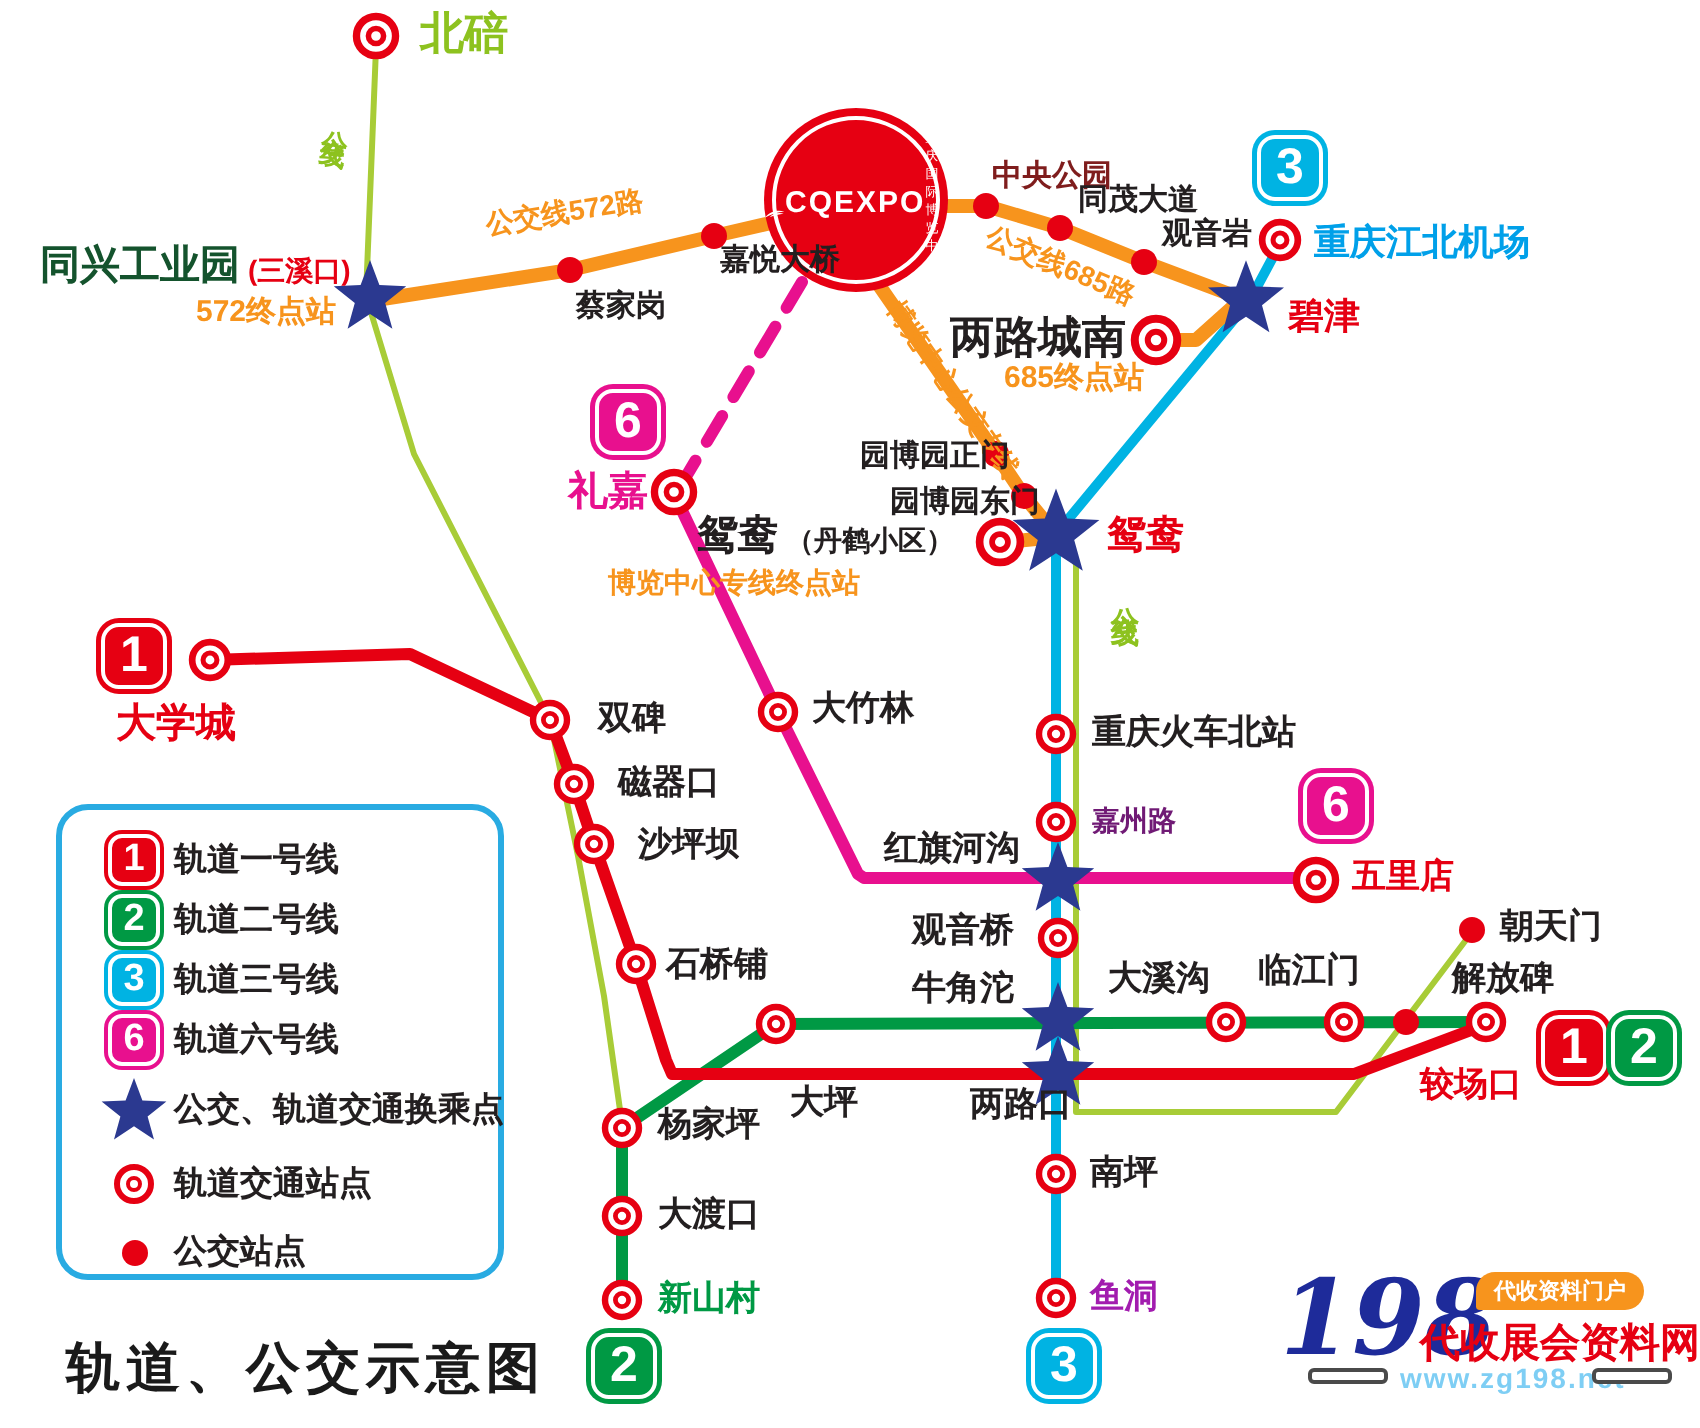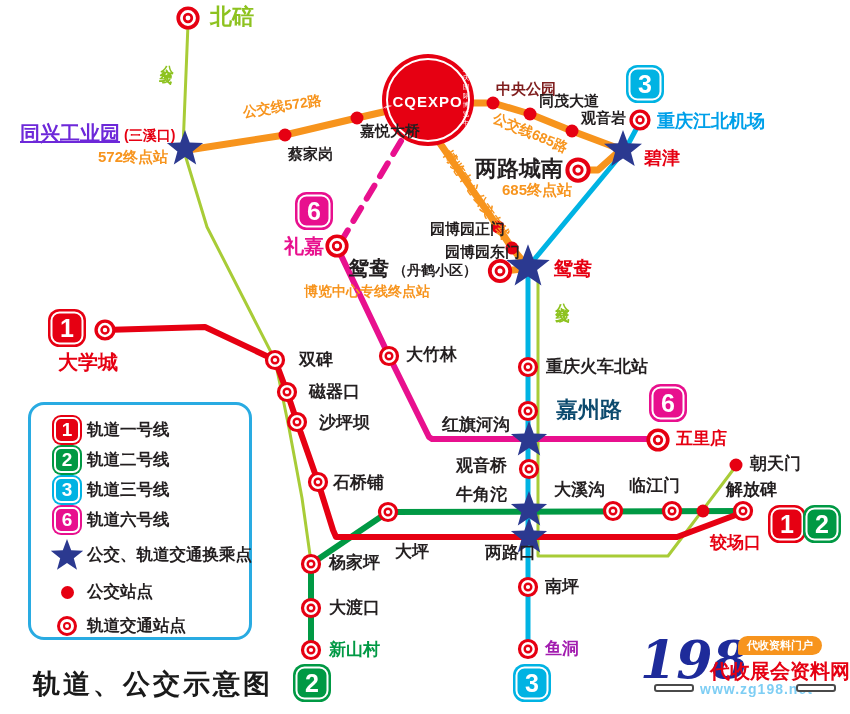--- a/index.html
+++ b/index.html
@@ -215,46 +215,46 @@
       <div class="lg-row" style="height: 36px;">
         <span class="lg-icon">
           <svg width="36" height="34" viewBox="0 0 36 34">
             <polygon points="18.0,1.0 22.2,12.2 34.2,12.7 24.8,20.2 28.0,31.8 18.0,25.1 8.0,31.8 11.2,20.2 1.8,12.7 13.8,12.2" fill="#2b3990"></polygon>
           </svg>
         </span>
         <span class="lg-label">公交、轨道交通换乘点</span>
       </div>
       <div class="lg-row" style="height: 30px;">
         <span class="lg-icon">
+          <span class="lg-rail"></span>
+        </span>
+        <span class="lg-label">轨道交通站点</span>
+      </div>
+      <div class="lg-row" style="height: 30px;">
+        <span class="lg-icon">
           <span class="lg-bus"></span>
         </span>
         <span class="lg-label">公交站点</span>
-      </div>
-      <div class="lg-row" style="height: 30px;">
-        <span class="lg-icon">
-          <span class="lg-rail"></span>
-        </span>
-        <span class="lg-label">轨道交通站点</span>
       </div>
     </div>
 
   <div class="map-title">轨道、公交示意图</div>
 
   <div class="wm">
     <div class="wm-num">198</div>
     <div class="wm-bubble">代收资料门户</div>
     <div class="wm-site">代收展会资料网</div>
     <div class="wm-bar left"></div>
     <div class="wm-url">www.zg198.net</div>
     <div class="wm-bar right"></div>
   </div>
 
 <div class="lbl" style="left: 210px; font-size: 22px; color: rgb(141, 194, 31); font-weight: 800; top: 17px; transform: translateY(-50%); transform-origin: left center;">北碚</div>
     <div class="lbl vert" style="left: 163px; font-size: 13px; color: rgb(141, 194, 31); top: 55px; transform: rotate(10deg);">公交线</div>
-    <div class="lbl" style="left: 20px; font-size: 20px; color: #6d28d9; font-weight: 800; top: 133px; transform: translateY(-50%); transform-origin: left center; text-decoration: underline;">同兴工业园</div>
+    <div class="lbl" style="left: 20px; font-size: 20px; color: #14532d; font-weight: 800; top: 133px; transform: translateY(-50%); transform-origin: left center;">同兴工业园</div>
     <div class="lbl" style="left: 124px; font-size: 14px; color: rgb(230, 0, 18); font-weight: 800; top: 135px; transform: translateY(-50%); transform-origin: left center;">(三溪口)</div>
     <div class="lbl" style="left: 98px; font-size: 15px; color: rgb(247, 148, 29); font-weight: 700; top: 156px; transform: translateY(-50%); transform-origin: left center;">572终点站</div>
     <div class="lbl" style="left: 243px; font-size: 14px; color: rgb(247, 148, 29); font-weight: 700; top: 112px; transform: translateY(-50%) rotate(-9deg); transform-origin: left center;">公交线572路</div>
     <div class="lbl" style="left: 288px; font-size: 15px; color: rgb(35, 31, 32); top: 153px; transform: translateY(-50%); transform-origin: left center;">蔡家岗</div>
     <div class="lbl" style="left: 360px; font-size: 15px; color: rgb(35, 31, 32); top: 130px; transform: translateY(-50%); transform-origin: left center;">嘉悦大桥</div>
     <div class="lbl" style="left: 496px; font-size: 15px; color: #7f1d1d; top: 88px; transform: translateY(-50%); transform-origin: left center;">中央公园</div>
     <div class="lbl" style="left: 539px; font-size: 15px; color: rgb(35, 31, 32); top: 100px; transform: translateY(-50%); transform-origin: left center;">同茂大道</div>
     <div class="lbl" style="left: 581px; font-size: 15px; color: rgb(35, 31, 32); top: 117px; transform: translateY(-50%); transform-origin: left center;">观音岩</div>
     <div class="lbl" style="left: 494px; font-size: 14px; color: rgb(247, 148, 29); font-weight: 700; top: 117px; transform: translateY(-50%) rotate(23deg); transform-origin: left center;">公交线685路</div>
     <div class="lbl" style="left: 657px; font-size: 18px; color: rgb(0, 160, 233); font-weight: 800; top: 121px; transform: translateY(-50%); transform-origin: left center;">重庆江北机场</div>
@@ -269,21 +269,21 @@
     <div class="lbl" style="left: 393px; font-size: 14px; color: rgb(35, 31, 32); font-weight: 700; top: 270px; transform: translateY(-50%); transform-origin: left center;">（丹鹤小区）</div>
     <div class="lbl" style="left: 304px; font-size: 14px; color: rgb(247, 148, 29); font-weight: 700; top: 291px; transform: translateY(-50%); transform-origin: left center;">博览中心专线终点站</div>
     <div class="lbl" style="left: 554px; font-size: 19px; color: rgb(230, 0, 18); font-weight: 800; top: 268px; transform: translateY(-50%); transform-origin: left center;">鸳鸯</div>
     <div class="lbl vert" style="left: 556px; font-size: 14px; color: rgb(141, 194, 31); top: 292px;">公交线</div>
     <div class="lbl" style="left: 58px; font-size: 20px; color: rgb(230, 0, 18); font-weight: 800; top: 362px; transform: translateY(-50%); transform-origin: left center;">大学城</div>
     <div class="lbl" style="left: 299px; font-size: 17px; color: rgb(35, 31, 32); top: 359px; transform: translateY(-50%); transform-origin: left center;">双碑</div>
     <div class="lbl" style="left: 309px; font-size: 17px; color: rgb(35, 31, 32); top: 391px; transform: translateY(-50%); transform-origin: left center;">磁器口</div>
     <div class="lbl" style="left: 319px; font-size: 17px; color: rgb(35, 31, 32); top: 422px; transform: translateY(-50%); transform-origin: left center;">沙坪坝</div>
     <div class="lbl" style="left: 406px; font-size: 17px; color: rgb(35, 31, 32); top: 354px; transform: translateY(-50%); transform-origin: left center;">大竹林</div>
     <div class="lbl" style="left: 546px; font-size: 17px; color: rgb(35, 31, 32); top: 366px; transform: translateY(-50%); transform-origin: left center;">重庆火车北站</div>
-    <div class="lbl" style="left: 546px; font-size: 22px; color: #0c4a6e; top: 410px; transform: translateY(-50%); transform-origin: left center; margin-left: 10px;">嘉州路</div>
+    <div class="lbl" style="left: 546px; font-size: 14px; color: #701a75; top: 410px; transform: translateY(-50%); transform-origin: left center;">嘉州路</div>
     <div class="lbl" style="left: 442px; font-size: 17px; color: rgb(35, 31, 32); top: 424px; transform: translateY(-50%); transform-origin: left center;">红旗河沟</div>
     <div class="lbl" style="left: 676px; font-size: 17px; color: rgb(230, 0, 18); font-weight: 800; top: 438px; transform: translateY(-50%); transform-origin: left center;">五里店</div>
     <div class="lbl" style="left: 456px; font-size: 17px; color: rgb(35, 31, 32); top: 465px; transform: translateY(-50%); transform-origin: left center;">观音桥</div>
     <div class="lbl" style="left: 456px; font-size: 17px; color: rgb(35, 31, 32); top: 494px; transform: translateY(-50%); transform-origin: left center;">牛角沱</div>
     <div class="lbl" style="left: 554px; font-size: 17px; color: rgb(35, 31, 32); top: 489px; transform: translateY(-50%); transform-origin: left center;">大溪沟</div>
     <div class="lbl" style="left: 629px; font-size: 17px; color: rgb(35, 31, 32); top: 485px; transform: translateY(-50%); transform-origin: left center;">临江门</div>
     <div class="lbl" style="left: 750px; font-size: 17px; color: rgb(35, 31, 32); top: 463px; transform: translateY(-50%); transform-origin: left center;">朝天门</div>
     <div class="lbl" style="left: 726px; font-size: 17px; color: rgb(35, 31, 32); top: 489px; transform: translateY(-50%); transform-origin: left center;">解放碑</div>
     <div class="lbl" style="left: 710px; font-size: 17px; color: rgb(230, 0, 18); font-weight: 800; top: 542px; transform: translateY(-50%); transform-origin: left center;">较场口</div>
     <div class="lbl" style="left: 333px; font-size: 17px; color: rgb(35, 31, 32); top: 482px; transform: translateY(-50%); transform-origin: left center;">石桥铺</div>

